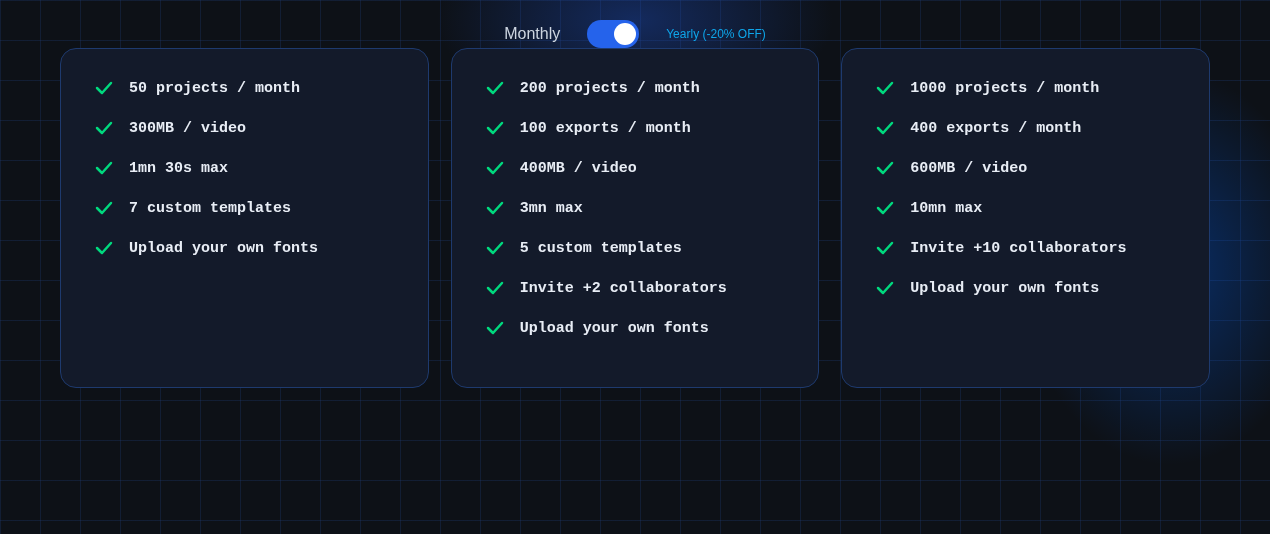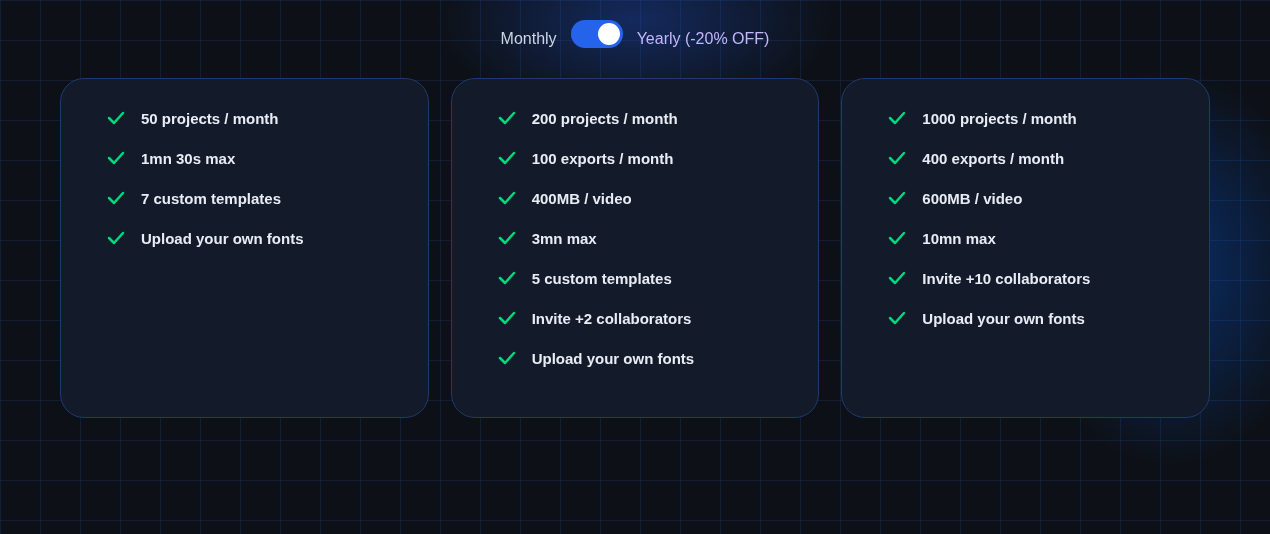--- a/index.html
+++ b/index.html
@@ -51,23 +51,22 @@
       flex-direction: column;
       align-items: center;
       padding-top: 20px;
       position: relative;
       z-index: 1;
     }
 
     
     .toggle-row {
       display: flex;
-      align-items: flex-end;
-      gap: 14px;
-      margin-bottom: 30px;
+      align-items: center;
+      gap: 27px;
     }
 
     .toggle-label {
       font-size: 16px;
       color: #cdd5e0;
       font-weight: 400;
     }
 
     .toggle-switch {
       width: 52px;
@@ -85,43 +84,44 @@
       width: 22px;
       height: 22px;
       background: #ffffff;
       border-radius: 50%;
       position: absolute;
       right: 3px;
       transition: left 0.2s;
     }
 
     .toggle-label-right {
-      font-size: 16px;
-      color: #c4b5fd;
+      font-size: 12px;
+      color: #0ea5e9;
       font-weight: 400;
     }
 
     
     .cards-container {
       display: flex;
       gap: 22px;
       justify-content: center;
       align-items: flex-start;
       width: 100%;
       padding: 0 60px;
     }
 
     .plan-card {
       background: #131a2a;
       border: 1.5px solid #1e3a6e;
-      border-radius: 24px;
-      padding: 28px 44px;
+      border-radius: 16px;
+      padding: 28px 32px;
       flex: 1;
       max-width: 370px;
       min-height: 340px;
+      font-family: Liberation Mono, monospace;
     }
 
     .feature-list {
       list-style: none;
       display: flex;
       flex-direction: column;
       gap: 18px;
     }
 
     .feature-item {
@@ -170,20 +170,28 @@
 </svg>
             </span>
             <span>50 projects / month</span>
           </li>
           <li class="feature-item">
             <span class="check-icon">
               <svg viewBox="0 0 20 20" fill="none" xmlns="http://www.w3.org/2000/svg">
   <polyline points="3,10 8,15 17,5" stroke="#00d97e" stroke-width="2.5" stroke-linecap="round" stroke-linejoin="round"></polyline>
 </svg>
             </span>
+            <span>300MB / video</span>
+          </li>
+          <li class="feature-item">
+            <span class="check-icon">
+              <svg viewBox="0 0 20 20" fill="none" xmlns="http://www.w3.org/2000/svg">
+  <polyline points="3,10 8,15 17,5" stroke="#00d97e" stroke-width="2.5" stroke-linecap="round" stroke-linejoin="round"></polyline>
+</svg>
+            </span>
             <span>1mn 30s max</span>
           </li>
           <li class="feature-item">
             <span class="check-icon">
               <svg viewBox="0 0 20 20" fill="none" xmlns="http://www.w3.org/2000/svg">
   <polyline points="3,10 8,15 17,5" stroke="#00d97e" stroke-width="2.5" stroke-linecap="round" stroke-linejoin="round"></polyline>
 </svg>
             </span>
             <span>7 custom templates</span>
           </li>

